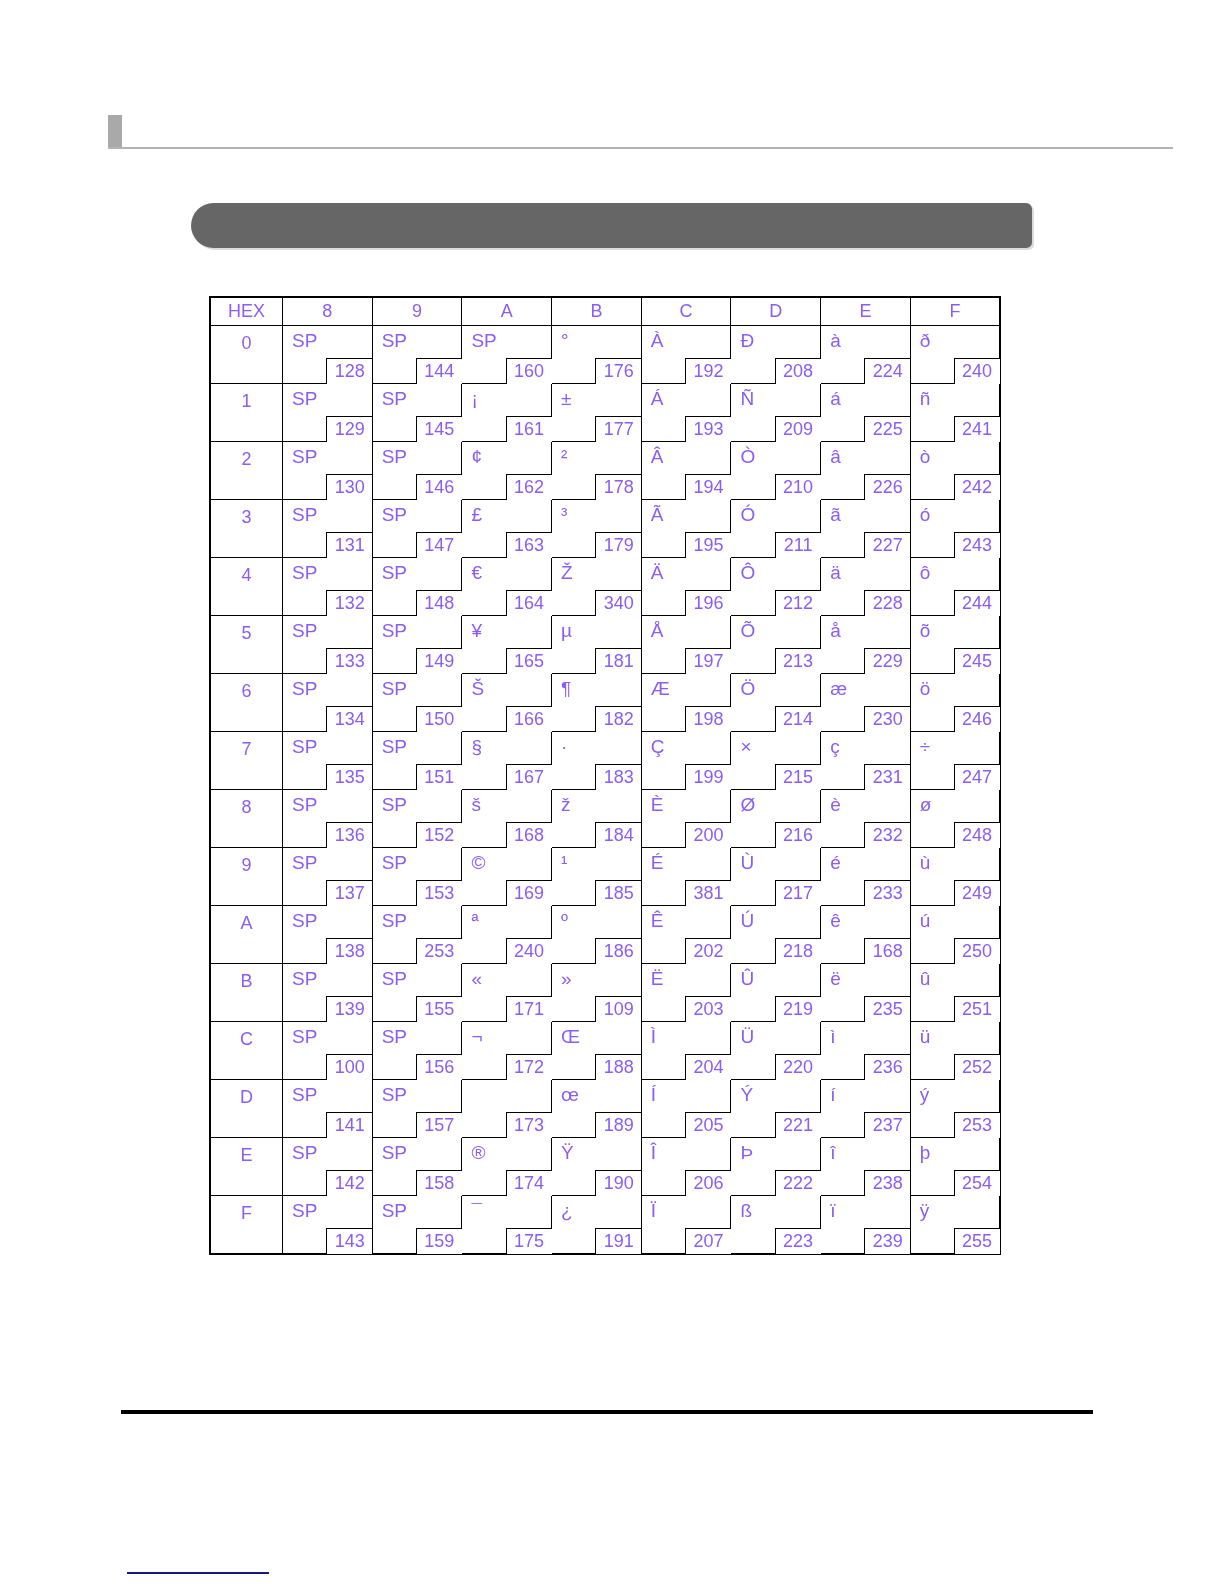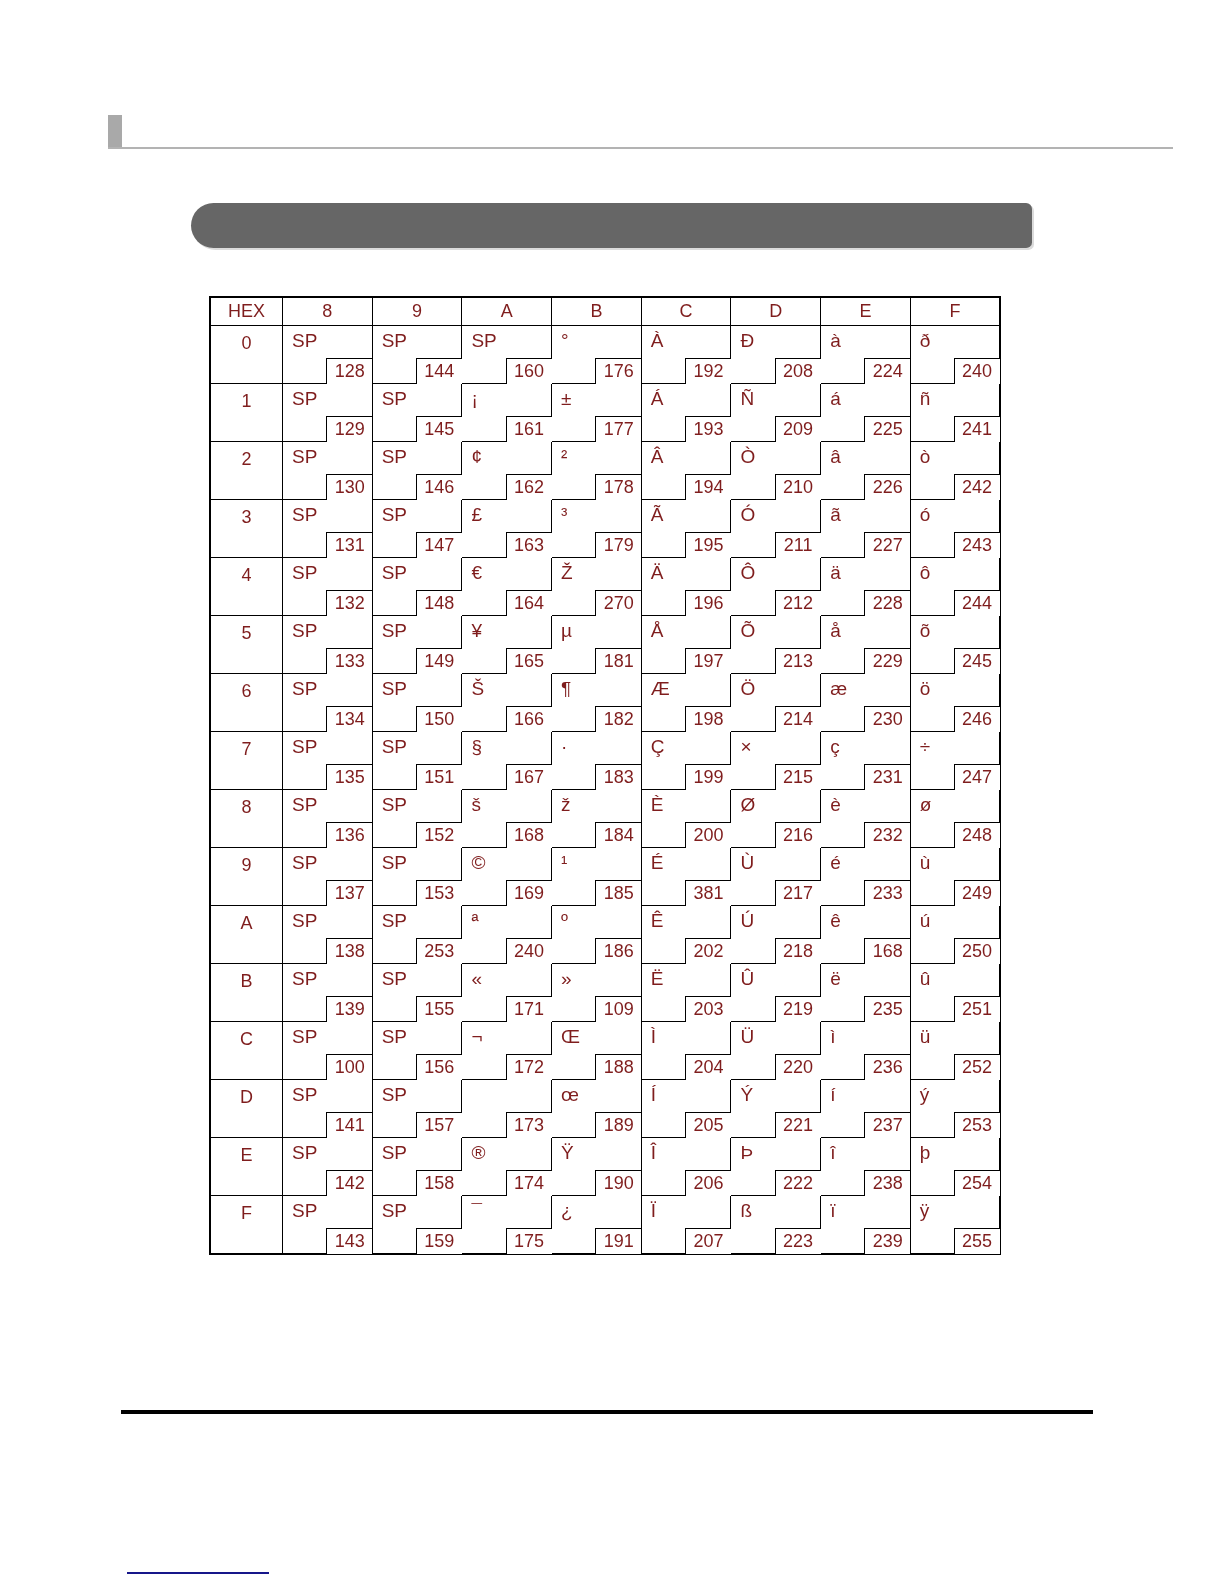--- a/index.html
+++ b/index.html
@@ -48,21 +48,21 @@
 
   
   .code-table {
     position: absolute;
     left: 209px;
     top: 296px;
     width: 792px;
     border-collapse: collapse;
     table-layout: fixed;
     border: 2px solid #000;
-    color: #7f1d1d;
+    color: #8b5cf6;
   }
   .code-table th, .code-table td {
     border: 1.5px solid #000;
     padding: 0;
     font-weight: normal;
     background: #fff;
   }
   .code-table thead th {
     height: 27px;
     font-size: 18px;
@@ -298,21 +298,21 @@
           <td>
             <span class="ch">SP</span>
             <span class="dec">148</span>
           </td>
           <td>
             <span class="ch">€</span>
             <span class="dec">164</span>
           </td>
           <td>
             <span class="ch">Ž</span>
-            <span class="dec">270</span>
+            <span class="dec">340</span>
           </td>
           <td>
             <span class="ch">Ä</span>
             <span class="dec">196</span>
           </td>
           <td>
             <span class="ch">Ô</span>
             <span class="dec">212</span>
           </td>
           <td>

